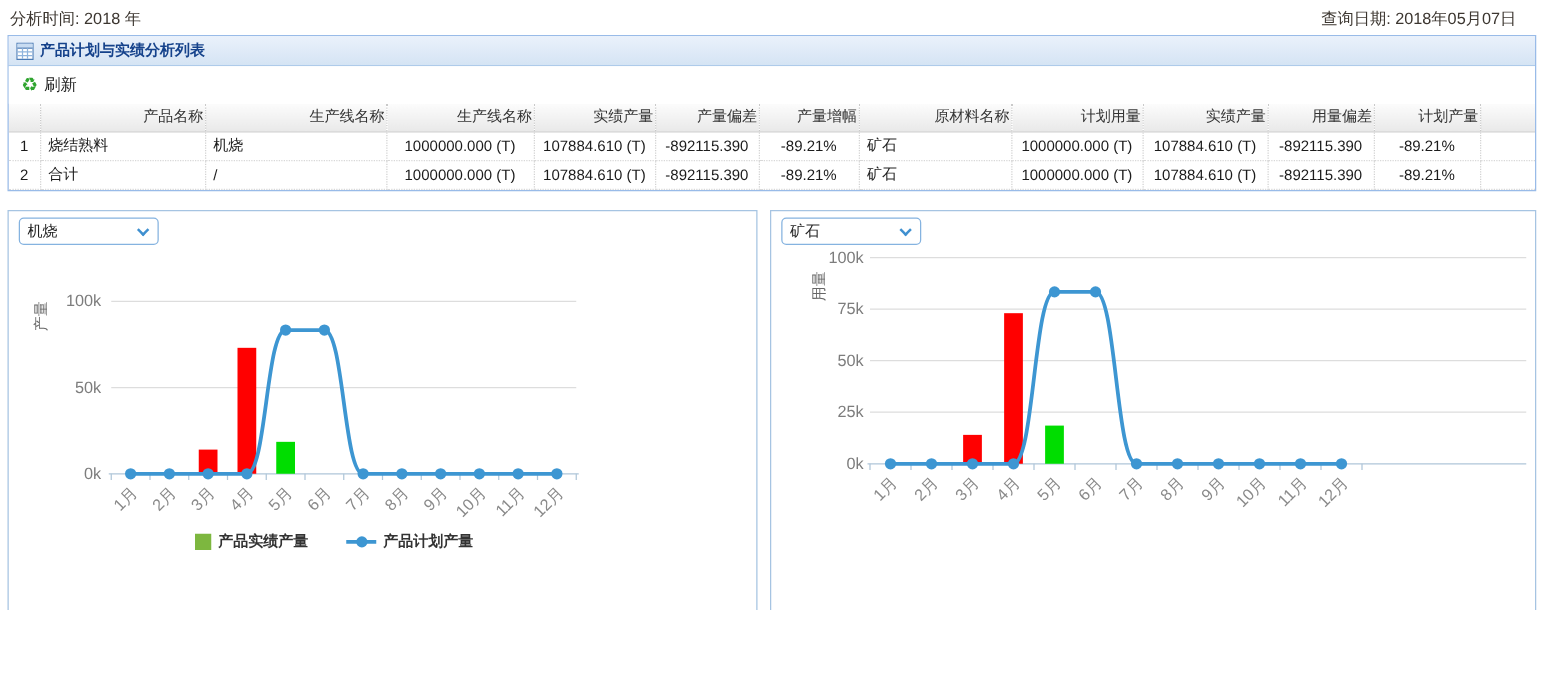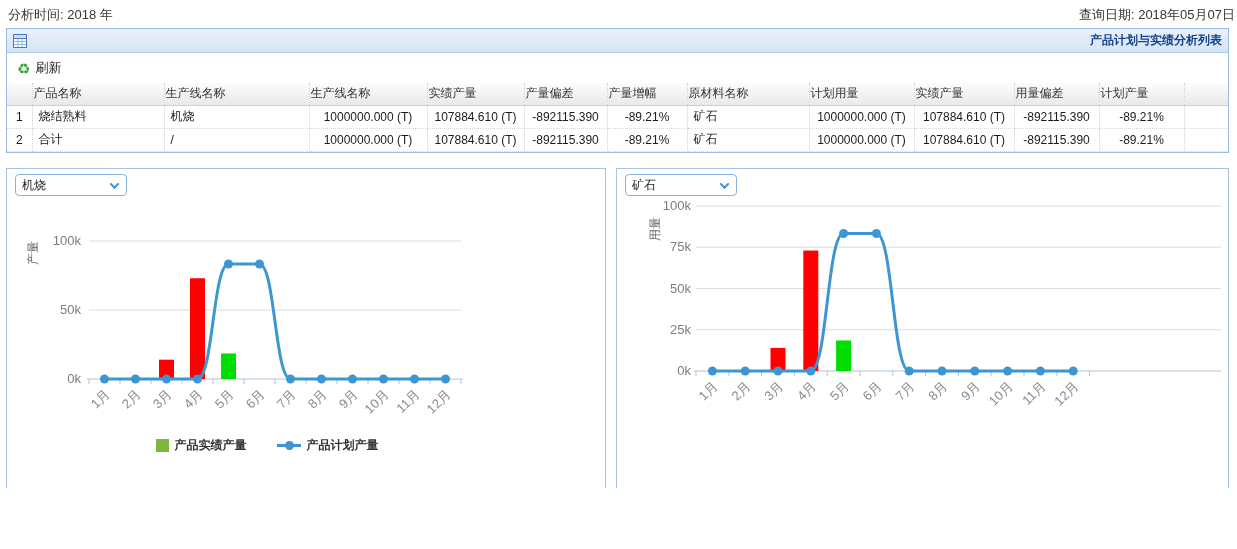--- a/index.html
+++ b/index.html
@@ -3,54 +3,54 @@
 <meta charset="utf-8">
 <style>
   html,body{margin:0;padding:0;background:#fff;}
   *{box-sizing:border-box;}
   body{font-family:"Liberation Sans","DejaVu Sans",sans-serif;}
   #page{position:relative;width:1237px;height:488px;background:#fff;overflow:hidden;}
 
   
   .topbar-text{position:absolute;top:6px;font-size:13px;color:#3c3630;white-space:nowrap;}
   #analysis-time{left:8px;}
-  #query-date{right:2px;}
+  #query-date{right:24px;}
 
   
   #main-panel{position:absolute;left:6px;top:28px;width:1223px;border:1px solid #99bbe8;background:#fff;}
   #panel-header{height:24px;display:flex;align-items:center;gap:5px;padding:0 6px;
-    background:linear-gradient(to bottom,#eaf1fb,#d5e4f4);border-bottom:1px solid #aecbea;justify-content:space-between;}
+    background:linear-gradient(to bottom,#eaf1fb,#d5e4f4);border-bottom:1px solid #aecbea;}
   #panel-title{color:#15428b;font-size:12px;font-weight:bold;}
   #toolbar{height:30px;display:flex;align-items:center;gap:6px;padding:0 10px;background:#fff;}
   #refresh-btn{display:flex;align-items:center;gap:5px;cursor:pointer;font-size:13px;color:#222;}
   #refresh-icon{color:#2fa42f;font-size:15px;line-height:1;}
 
   
   table#grid{border-collapse:collapse;table-layout:fixed;width:1221px;font-size:12px;color:#1b1b1b;}
-  #grid th{height:22px;font-weight:normal;text-align:left;color:#333;
+  #grid th{height:22px;font-weight:normal;text-align:right;color:#333;
     background:linear-gradient(to bottom,#fcfcfc,#e9e9e9);
     border-bottom:1px solid #d0d0d0;border-right:1px dotted #c9c9c9;overflow:hidden;white-space:nowrap;margin-top:40px;}
   #grid td{height:23px;border-bottom:1px dotted #d8d8d8;border-right:1px dotted #d2d2d2;
     padding:0 6px;overflow:hidden;white-space:nowrap;background:#fff;}
   #grid td.num{text-align:center;}
   #grid td.rownum{text-align:center;padding:0;}
   #grid th:last-child,#grid td:last-child{border-right:none;}
 
   
   .chart-panel{position:absolute;top:168px;background:#fff;border:1px solid #a6c4e2;}
   #chart-panel-left{left:6px;width:600px;height:357px;}
   #chart-panel-right{left:616px;width:613px;height:358px;}
   .dropdown{position:absolute;left:8px;top:5px;width:112px;height:22px;border:1px solid #85b3e0;
     border-radius:4px;background:#fff;display:flex;align-items:center;padding:0 6px;font-size:12px;color:#222;cursor:pointer;}
   .dropdown .dd-label{flex:1;}
   .dd-chevron{width:7px;height:7px;border-left:2px solid #3f90d0;border-bottom:2px solid #3f90d0;
     transform:rotate(-45deg) translate(1px,-1px);margin-right:2px;}
   .chart-svg{position:absolute;left:0;top:28px;}
 
-  .legend{position:absolute;top:268px;left:0;display:flex;justify-content:center;gap:30px;}
+  .legend{position:absolute;top:256px;left:0;display:flex;justify-content:center;gap:30px;}
   #chart-panel-left .legend{width:520px;}
   #chart-panel-right .legend{width:540px;}
   .legend-item{display:flex;align-items:center;gap:6px;cursor:pointer;font-size:12px;font-weight:bold;color:#333;}
   .swatch-bar{width:13px;height:13px;background:#7db73f;display:inline-block;}
   .swatch-line{position:relative;width:24px;height:13px;display:inline-block;}
   .swatch-line .ln{position:absolute;left:0;top:5px;width:24px;height:3px;background:#3d96d2;}
   .swatch-line .dt{position:absolute;left:8px;top:2px;width:9px;height:9px;border-radius:50%;background:#3d96d2;}
 </style>
 </head>
 <body>

